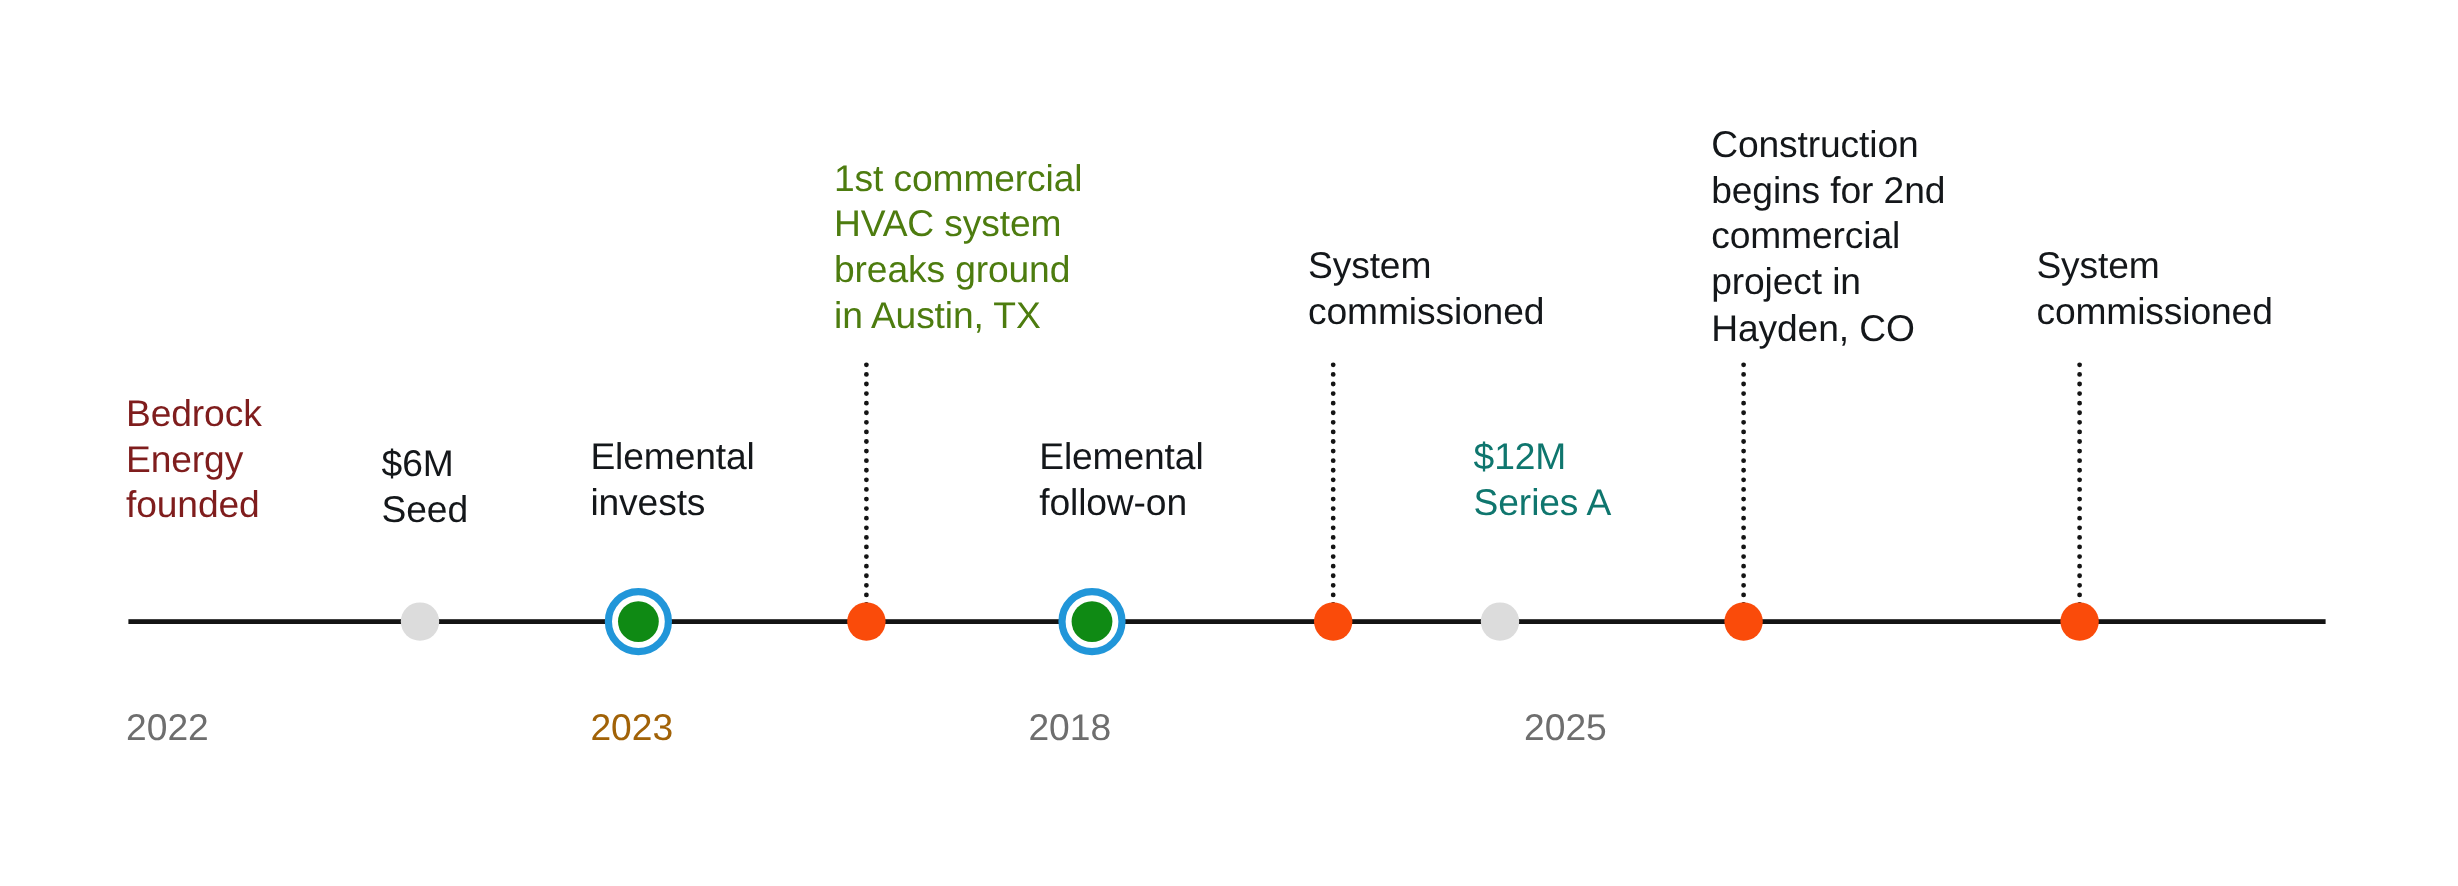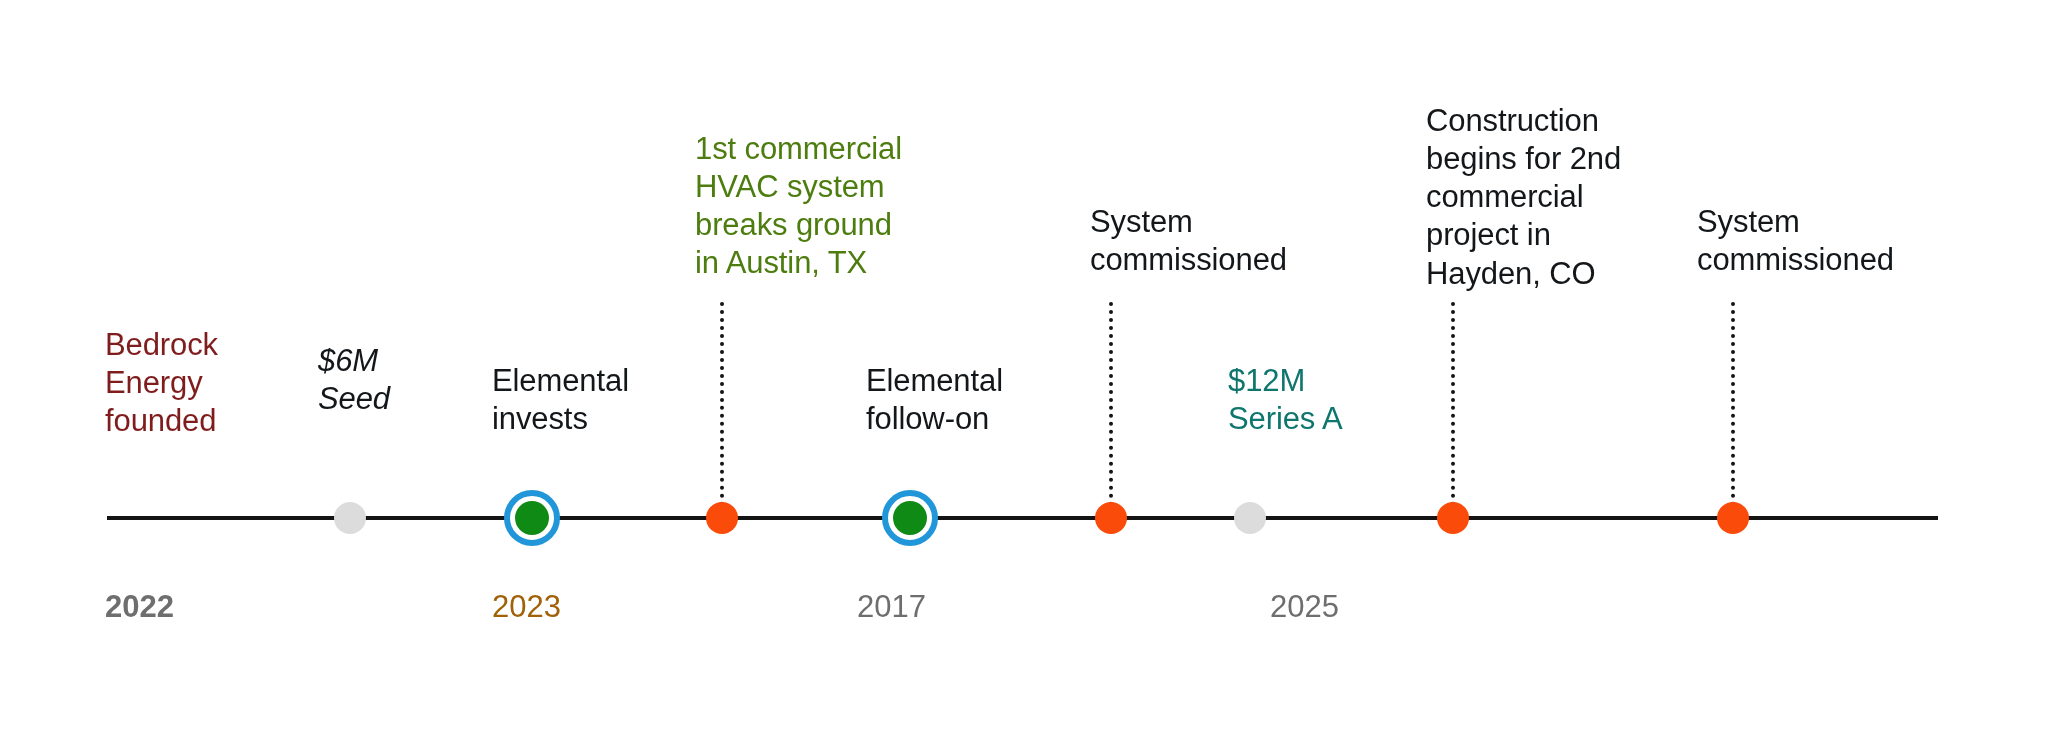--- a/index.html
+++ b/index.html
@@ -103,21 +103,21 @@
       <div class="marker orange" style="left: 1111px; top: 518px; width: 32px; height: 32px; background: rgb(250, 75, 10);"></div>
       <div class="marker gray" style="left: 1250px; top: 518px; width: 32px; height: 32px; background: rgb(220, 220, 220);"></div>
       <div class="marker orange" style="left: 1453px; top: 518px; width: 32px; height: 32px; background: rgb(250, 75, 10);"></div>
       <div class="marker orange" style="left: 1733px; top: 518px; width: 32px; height: 32px; background: rgb(250, 75, 10);"></div>
     </div>
 
   <div id="event-label-layer">
       <div class="event-label" style="left: 105px; top: 326px; color: #7f1d1d;">Bedrock
 Energy
 founded</div>
-      <div class="event-label" style="left: 318px; top: 342px; color: rgb(20, 23, 26); font-style: italic;">$6M
+      <div class="event-label" style="left: 318px; top: 368px; color: rgb(20, 23, 26);">$6M
 Seed</div>
       <div class="event-label" style="left: 492px; top: 362px; color: rgb(20, 23, 26);">Elemental
 invests</div>
       <div class="event-label" style="left: 695px; top: 130px; color: #4d7c0f;">1st commercial
 HVAC system
 breaks ground
 in Austin, TX</div>
       <div class="event-label" style="left: 866px; top: 362px; color: rgb(20, 23, 26);">Elemental
 follow-on</div>
       <div class="event-label" style="left: 1090px; top: 203px; color: rgb(20, 23, 26);">System
@@ -127,19 +127,19 @@
       <div class="event-label" style="left: 1426px; top: 102px; color: rgb(20, 23, 26);">Construction
 begins for 2nd
 commercial
 project in
 Hayden, CO</div>
       <div class="event-label" style="left: 1697px; top: 203px; color: rgb(20, 23, 26);">System
 commissioned</div>
     </div>
 
   <div id="year-label-layer">
-      <div class="year-label" style="left: 105px; top: 588px; color: rgb(110, 110, 110); font-weight: bold;">2022</div>
+      <div class="year-label" style="left: 105px; top: 588px; color: rgb(110, 110, 110);">2022</div>
       <div class="year-label" style="left: 492px; top: 588px; color: #a16207;">2023</div>
-      <div class="year-label" style="left: 857px; top: 588px; color: rgb(110, 110, 110);">2017</div>
+      <div class="year-label" style="left: 857px; top: 588px; color: rgb(110, 110, 110);">2018</div>
       <div class="year-label" style="left: 1270px; top: 588px; color: rgb(110, 110, 110);">2025</div>
     </div>
 
 </div>
 
 </body></html>

